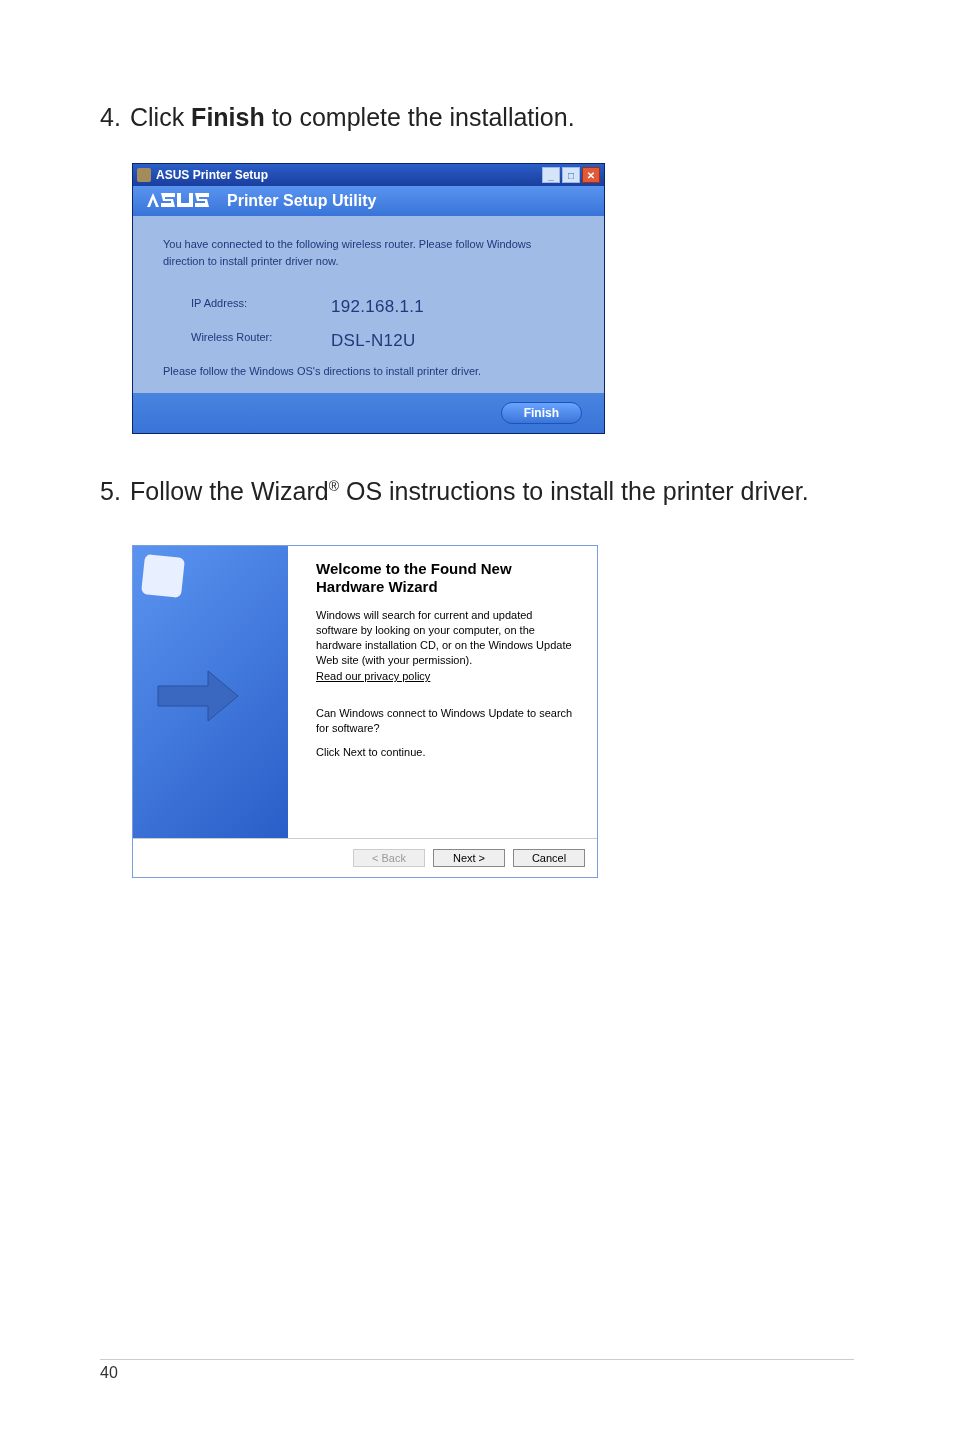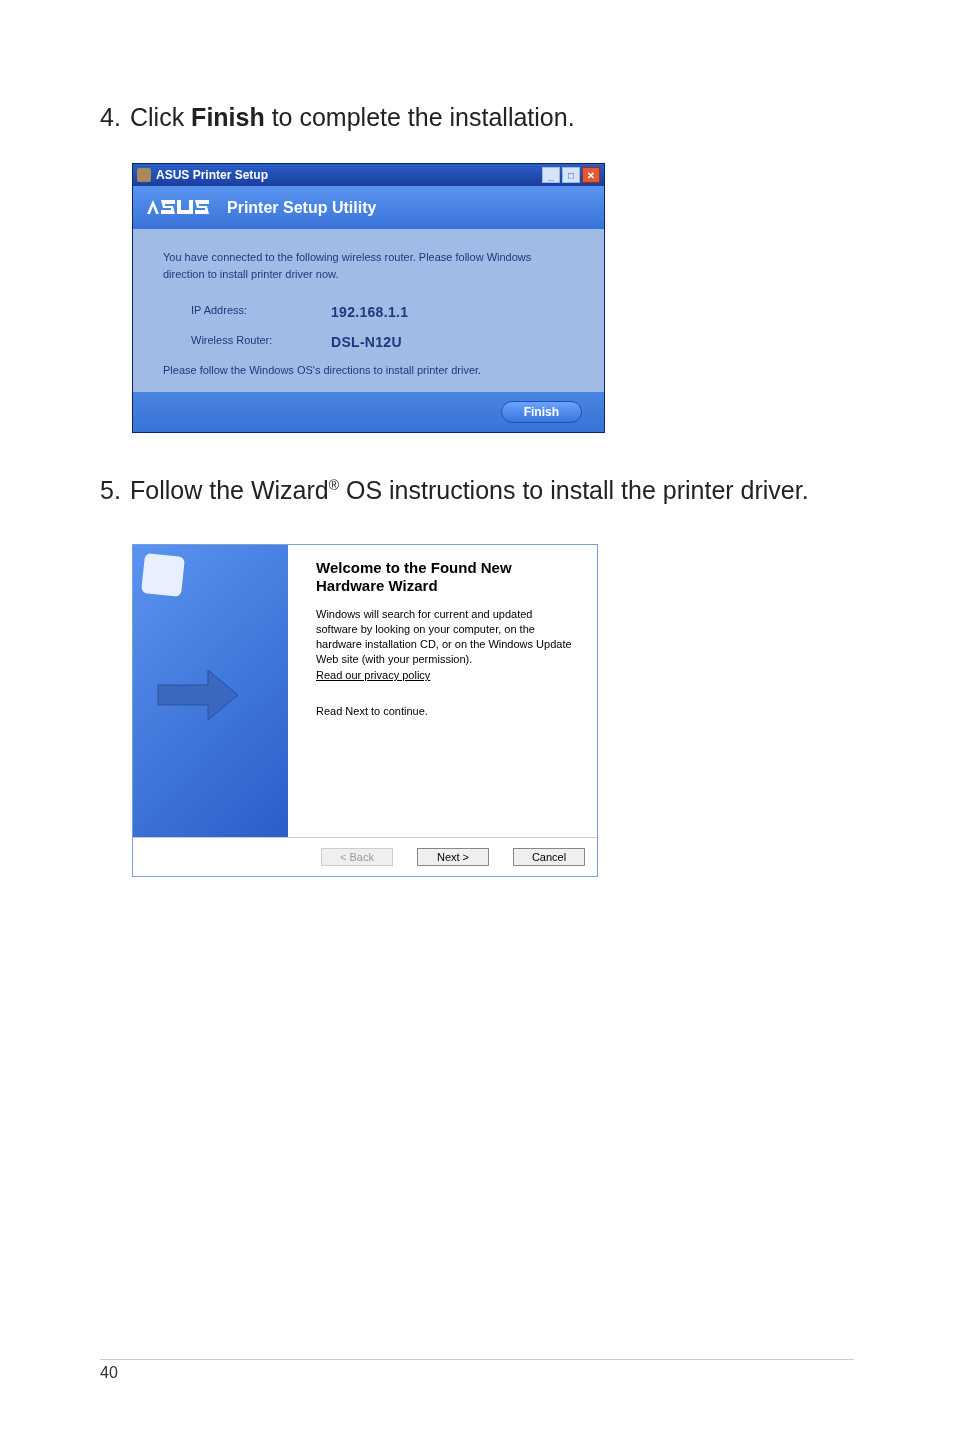--- a/index.html
+++ b/index.html
@@ -12,30 +12,30 @@
 
 
 .dlg1 { width:473px; margin:0 0 40px 32px; border:1px solid #0a246a; background:#737373; }
 .dlg1 .titlebar { background:linear-gradient(#2a5ec8,#1a3e9e); height:22px; display:flex; align-items:center; padding:0 4px; }
 .dlg1 .titlebar .ticon { width:14px; height:14px; background:#a38b5b; margin-right:5px; border-radius:2px; }
 .dlg1 .titlebar .ttext { color:#fff; font-size:12px; font-weight:bold; flex:1; }
 .dlg1 .winbtns { display:flex; gap:2px; }
 .dlg1 .winbtn { width:18px; height:16px; font-size:10px; display:flex; align-items:center; justify-content:center; font-weight:bold; }
 .dlg1 .min,.dlg1 .max { background:#d6e4f7; color:#2a5ec8; border:1px solid #9cb9e6; }
 .dlg1 .close { background:#e05a3a; color:#fff; border:1px solid #a03010; }
-.dlg1 .banner { background:linear-gradient(#5a94f0,#3874d8); height:43px; display:flex; align-items:center; padding-left:12px; }
+.dlg1 .banner { background:linear-gradient(#5a94f0,#3874d8); height:30px; display:flex; align-items:center; padding-left:12px; }
 .dlg1 .logo { display:flex; align-items:center; }
 .dlg1 .logo-shape { width:76px; height:24px; position:relative; }
 .dlg1 .logo-shape svg { display:block; }
 .dlg1 .bannertext { color:#fff; font-size:16px; font-weight:bold; margin-left:6px; }
 .dlg1 .body { background:#9fbbe6; padding:20px 30px 16px 30px; }
-.dlg1 .msg { color:#1e3a7b; font-size:11px; line-height:1.5; margin-bottom:22px; }
+.dlg1 .msg { color:#1e3a7b; font-size:11px; line-height:1.5; margin-bottom:28px; }
 .dlg1 .row { display:flex; margin-bottom:14px; padding-left:28px; }
 .dlg1 .lbl { width:140px; color:#1e3a7b; font-size:11px; }
-.dlg1 .val { color:#1e3a7b; font-size:14px; font-weight:bold; letter-spacing:0.3px; }
+.dlg1 .val { color:#1e3a7b; font-size:17px; font-weight:normal; letter-spacing:0.3px; }
 .dlg1 .note { color:#1e3a7b; font-size:11px; }
 .dlg1 .footer { background:linear-gradient(#4a84e0,#3874d8); height:40px; display:flex; justify-content:flex-end; align-items:center; padding-right:22px; }
 .dlg1 .finish { background:linear-gradient(#6aa4ff,#3a74d8); color:#fff; border:1px solid #1a54b8; border-radius:11px; padding:3px 22px; font-size:12px; font-weight:bold; cursor:pointer; }
 
 
 .dlg2 { width:466px; margin:0 0 0 32px; border:1px solid #7a9edb; background:#fff; }
 .dlg2 .titlebar2 { background:linear-gradient(#5a94f0,#3874d8); height:22px; display:flex; align-items:center; padding:0 8px; }
 .dlg2 .ttext2 { color:#fff; font-size:11px; font-weight:bold; }
 .dlg2 .main { display:flex;gap:12px; }
 .dlg2 .side { width:155px; height:292px; background:linear-gradient(135deg,#5a94f0,#2a5ec8); position:relative; overflow:hidden; }
@@ -43,21 +43,21 @@
 .dlg2 .side .arrow { position:absolute; top:120px; left:20px; width:90px; height:60px; }
 .dlg2 .content { flex:1; padding:14px 20px 0 16px; font-size:11px; color:#000; }
 .dlg2 .h1 { font-family:Tahoma,sans-serif; font-size:15px; font-weight:bold; line-height:1.2; margin-bottom:12px; }
 .dlg2 .p1 { line-height:1.35; margin-bottom:3px; }
 .dlg2 .link { text-decoration:underline; margin-bottom:24px; display:inline-block; }
 .dlg2 .p2 { line-height:1.35; margin-bottom:10px; }
 .dlg2 .radios { padding-left:16px; margin-bottom:26px; }
 .dlg2 .radio { display:flex; align-items:center; margin-bottom:4px; font-size:11px; }
 .dlg2 .rcirc { width:11px; height:11px; border:1px solid #5a7fb8; border-radius:50%; margin-right:6px; display:inline-block; }
 .dlg2 .p3 { margin-bottom:10px; }
-.dlg2 .footer2 { border-top:1px solid #ccc; padding:10px 12px; display:flex; justify-content:flex-end; gap:24px; }
+.dlg2 .footer2 { border-top:1px solid #ccc; padding:10px 12px; display:flex; justify-content:flex-end; gap:8px; }
 .dlg2 .btn { font-size:11px; padding:2px 0; width:72px; text-align:center; border:1px solid #888; background:#efefef; cursor:pointer; }
 .dlg2 .btn.dis { color:#999; border-color:#ccc; }
 
 .pagenum { position:absolute; bottom:56px; left:100px; font-size:16px; color:#333; }
 .rule { position:absolute; bottom:78px; left:100px; right:100px; height:1px; background:#ccc; }
 </style>
 </head>
 <body>
 
 <div class="page">
@@ -112,21 +112,22 @@
     <div class="side">
       <div class="sq1"></div>
       <svg class="arrow" viewBox="0 0 90 60">
             <path fill="#3a68c0" stroke="#2a50a0" d="M5 20 L55 20 L55 5 L85 30 L55 55 L55 40 L5 40 Z"></path>
           </svg>
     </div>
     <div class="content">
       <div class="h1">Welcome to the Found New Hardware Wizard</div>
       <div class="p1">Windows will search for current and updated software by looking on your computer, on the hardware installation CD, or on the Windows Update Web site (with your permission).</div>
       <a class="link">Read our privacy policy</a>
-      <div class="p3">Read Next to continue.</div>
+      <div class="p2">Can Windows connect to Windows Update to search for software?</div>
+      <div class="p3">Click Next to continue.</div>
     </div>
   </div>
   <div class="footer2">
     <button class="btn dis">&lt; Back</button>
     <button class="btn">Next &gt;</button>
     <button class="btn">Cancel</button>
   </div>
 </div>
 
 </div>

